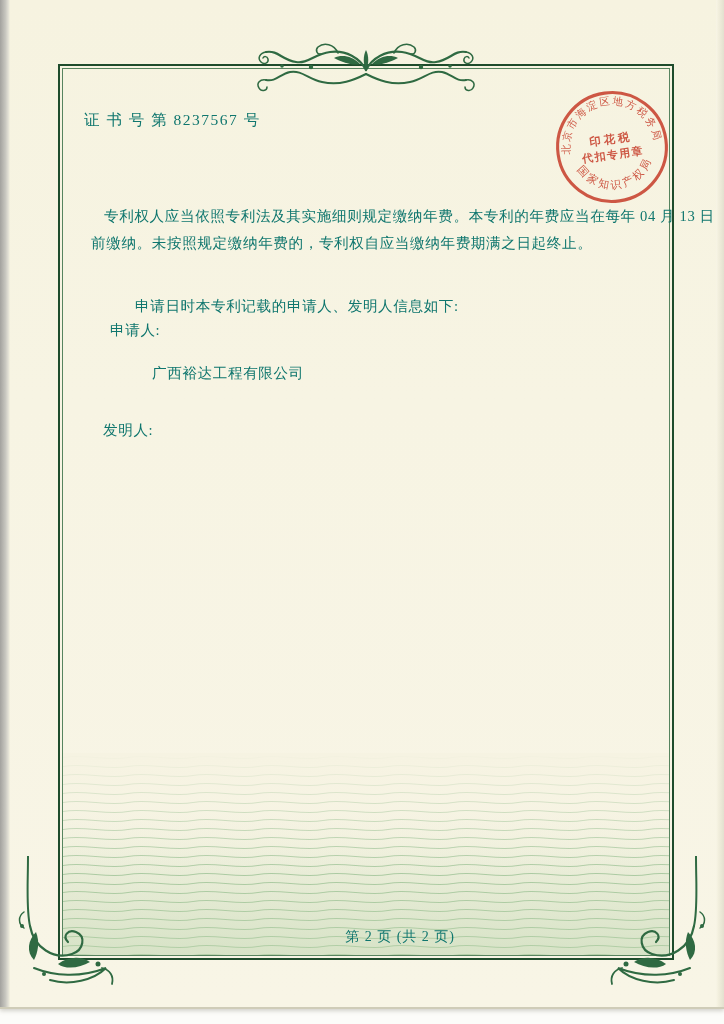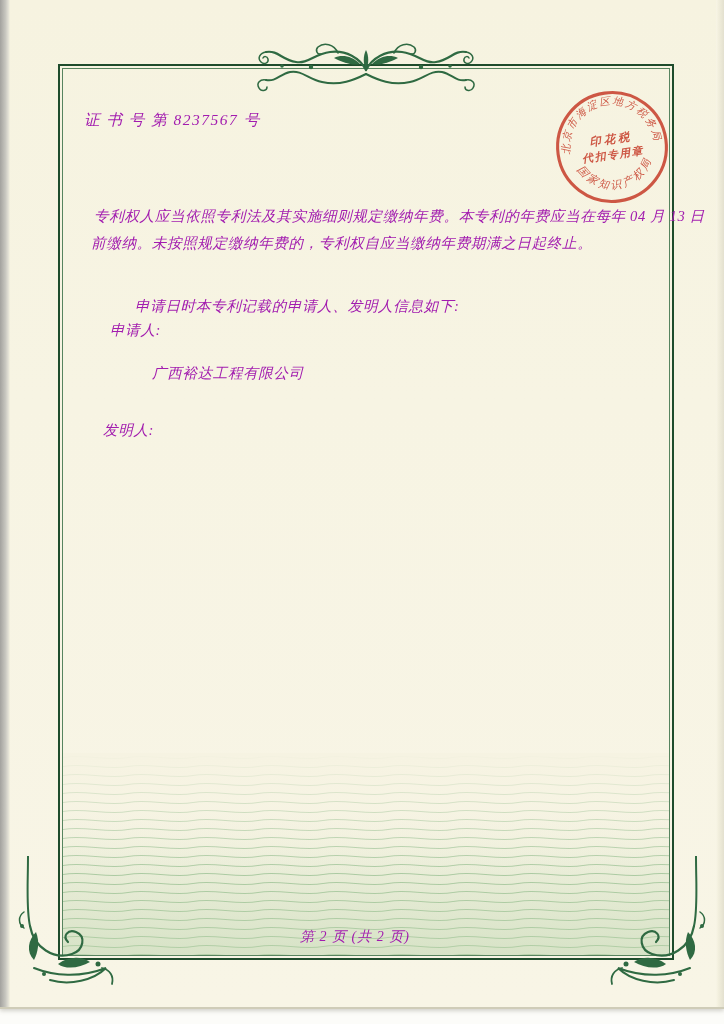--- a/index.html
+++ b/index.html
@@ -1,21 +1,20 @@
 <!DOCTYPE html>
 <html><head>
 <meta charset="utf-8">
 <style>
   html,body{margin:0;padding:0;background:#fdfdfa;}
   .screen{
     position:relative;width:724px;height:1024px;overflow:hidden;
     background:#fcfcf9;
     font-family:"Liberation Serif","DejaVu Serif",serif;
-    color:#a21caf;
-    font-style:italic;
+    color:#0f766e;
   }
   
   .paper{
     position:absolute;left:0;top:0;width:724px;height:1007px;
     background:linear-gradient(180deg,#f6f3e0 0%,#f7f4e3 40%,#f8f5e6 100%);
     border-bottom:2px solid #cfccb8;
     box-shadow:0 2px 4px rgba(90,88,70,.25);
   }
   .scan-edge-left{
     position:absolute;left:0;top:0;width:10px;height:1007px;
@@ -36,28 +35,28 @@
   }
   .waves{position:absolute;left:3px;bottom:3px;width:606px;height:202px;}
   
   .top-ornament{position:absolute;left:254px;top:40px;width:224px;height:58px;}
   .corner-ornament{position:absolute;width:104px;height:134px;}
   .corner-ornament.bl{left:14px;top:856px;}
   .corner-ornament.br{left:606px;top:856px;transform:scaleX(-1);}
   
   .txt{position:absolute;white-space:nowrap;font-size:14.6px;letter-spacing:.6px;}
   .cert-no{left:84px;top:110px;font-size:15.5px;letter-spacing:1.5px;}
-  .p-line1{left:94px;top:207px;}
+  .p-line1{left:104px;top:207px;}
   .p-line2{left:91px;top:234px;}
   .heading{left:103px;top:297px;margin-left:32px;}
   .applicant-label{left:110px;top:321px;}
   .applicant-name{left:152px;top:364px;}
   .inventor-label{left:103px;top:421px;}
   .inventor-names{left:152px;top:444px;letter-spacing:1.5px;}
-  .footer{left:255px;top:928px;width:200px;text-align:center;font-size:14px;
+  .footer{left:255px;top:928px;width:200px;text-align:right;font-size:14px;
           letter-spacing:1px;z-index:5;}
   
   .seal{position:absolute;left:554px;top:88px;width:116px;height:118px;
         transform:rotate(-8deg);opacity:.88;z-index:4;}
   .seal text{fill:#c8422f;font-family:"Liberation Serif","DejaVu Serif",serif;}
   .seal .arc-top{font-size:10px;letter-spacing:2px;}
   .seal .arc-bottom{font-size:10.5px;letter-spacing:2.5px;}
   .seal .center1{font-size:11px;letter-spacing:3px;font-weight:bold;}
   .seal .center2{font-size:10.5px;letter-spacing:1.5px;font-weight:bold;}
   .orn{stroke:#2f6a42;fill:none;stroke-linecap:round;}

